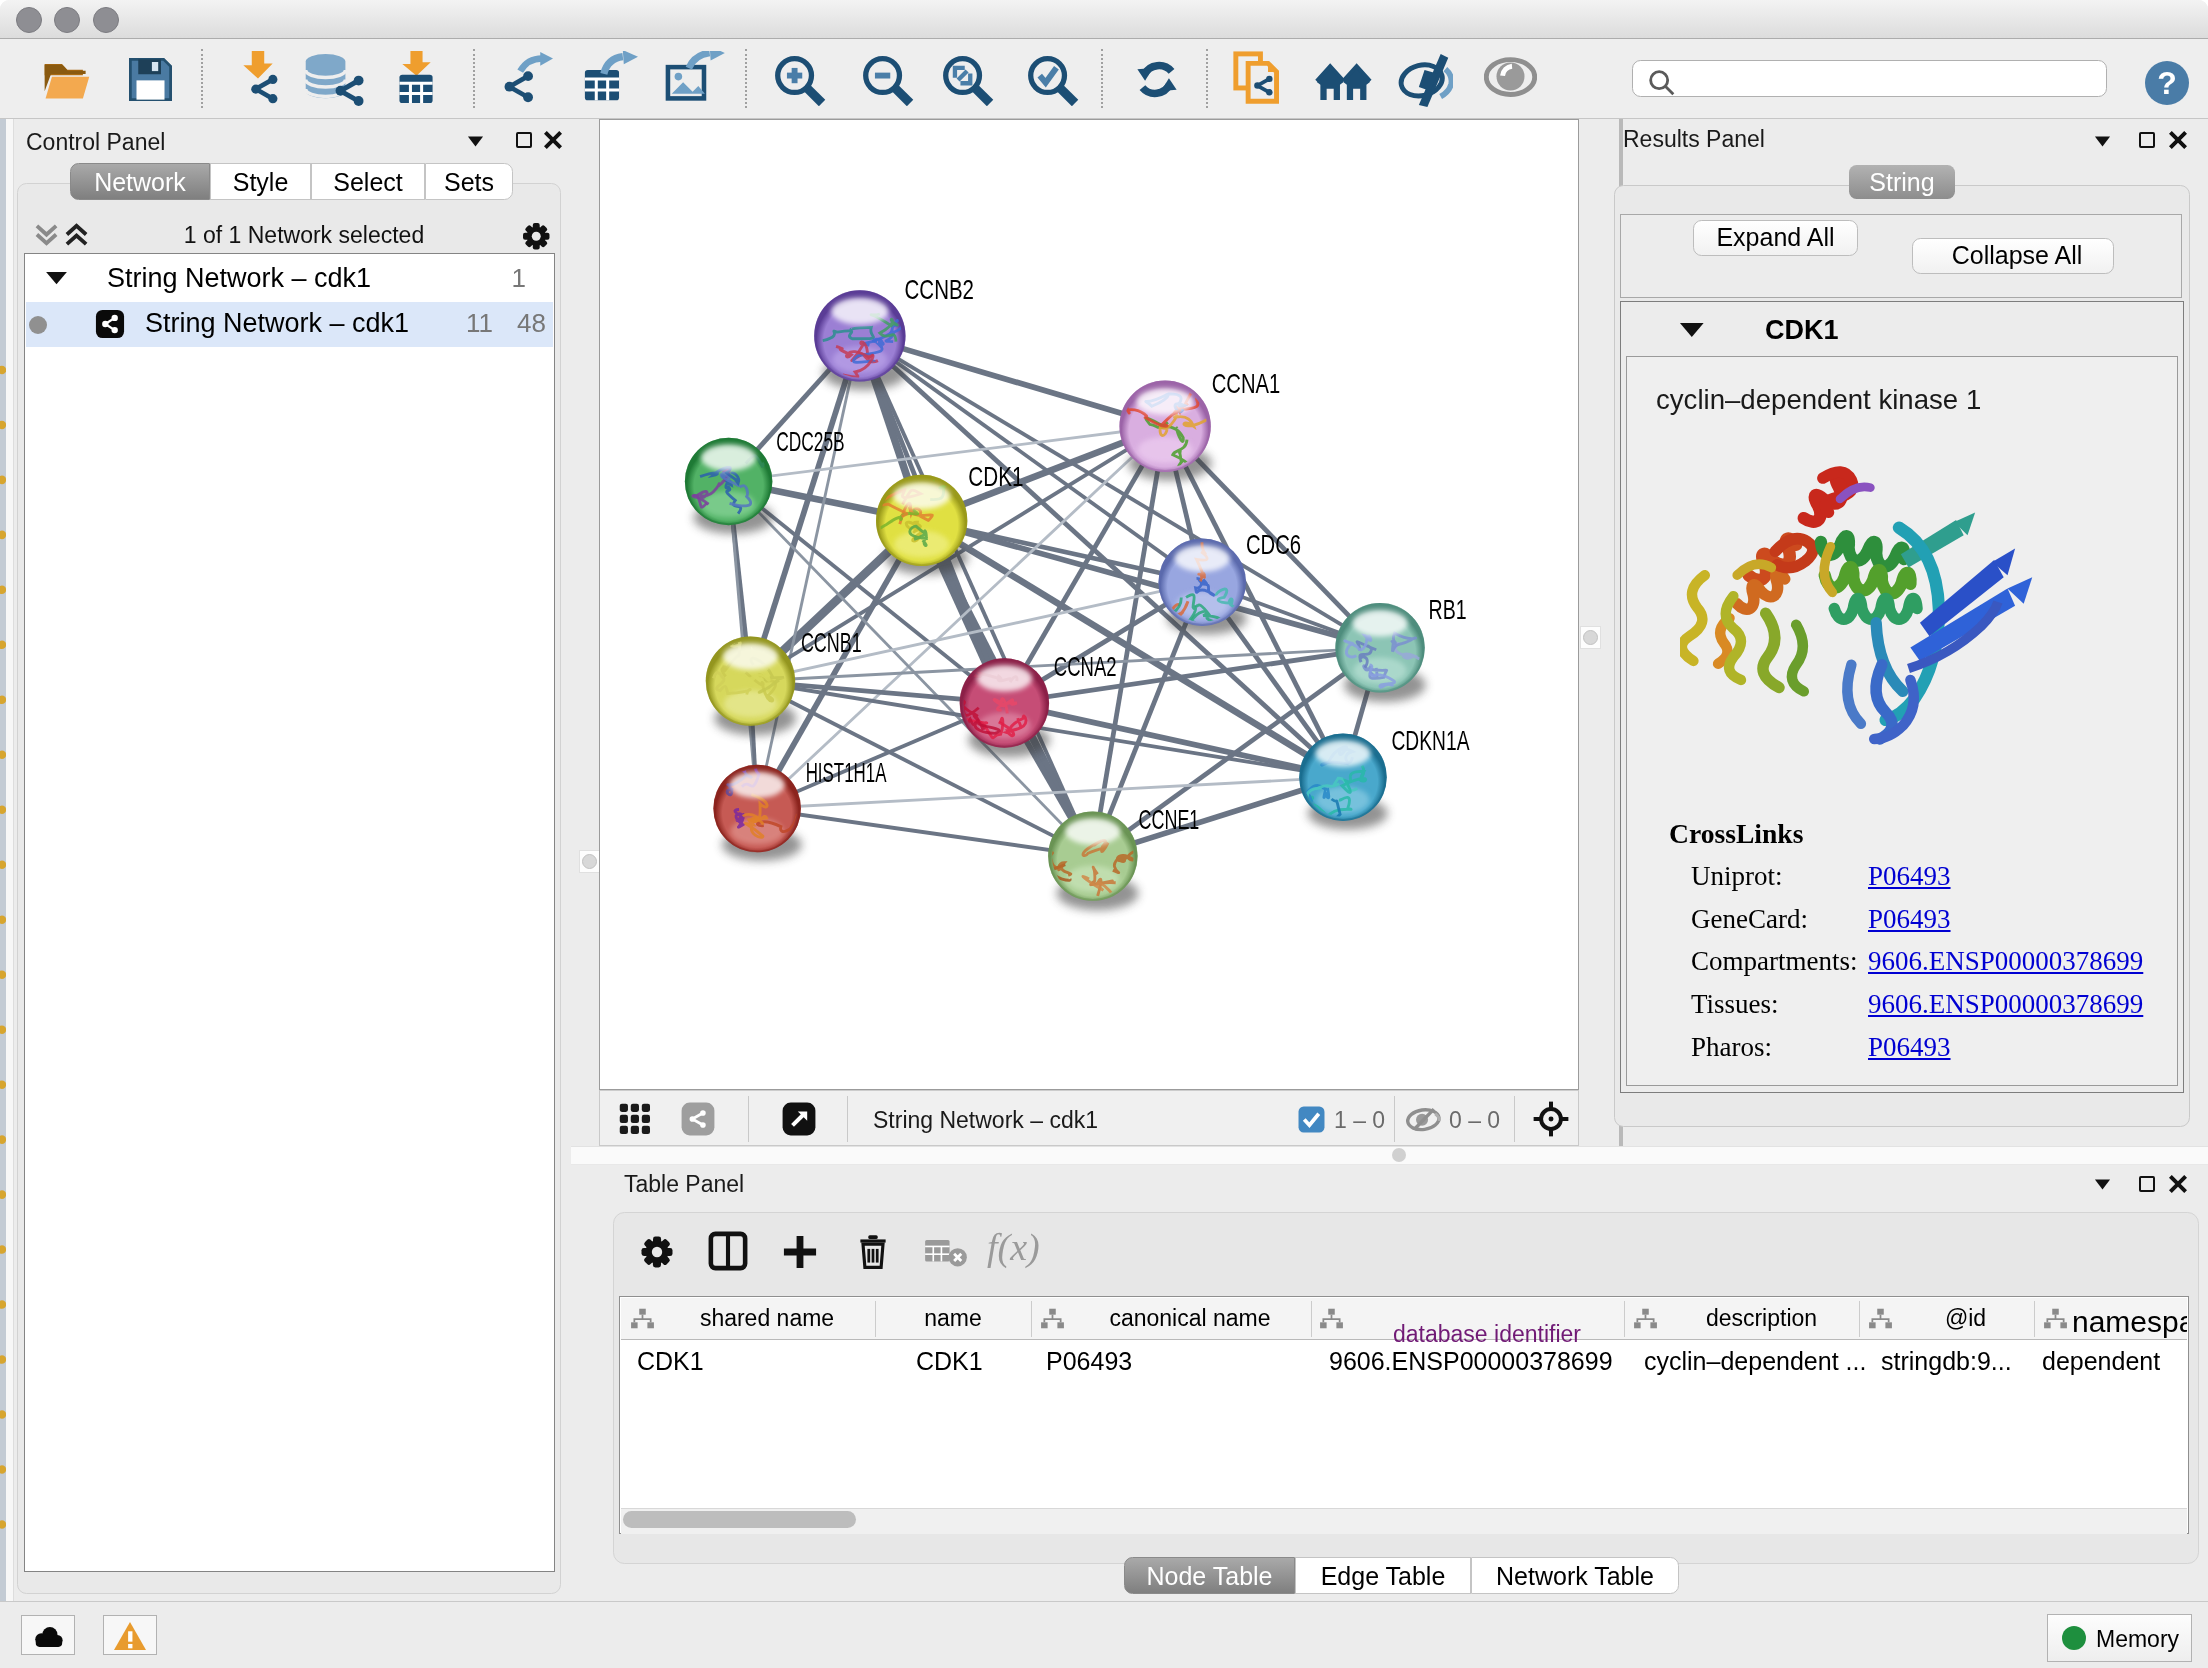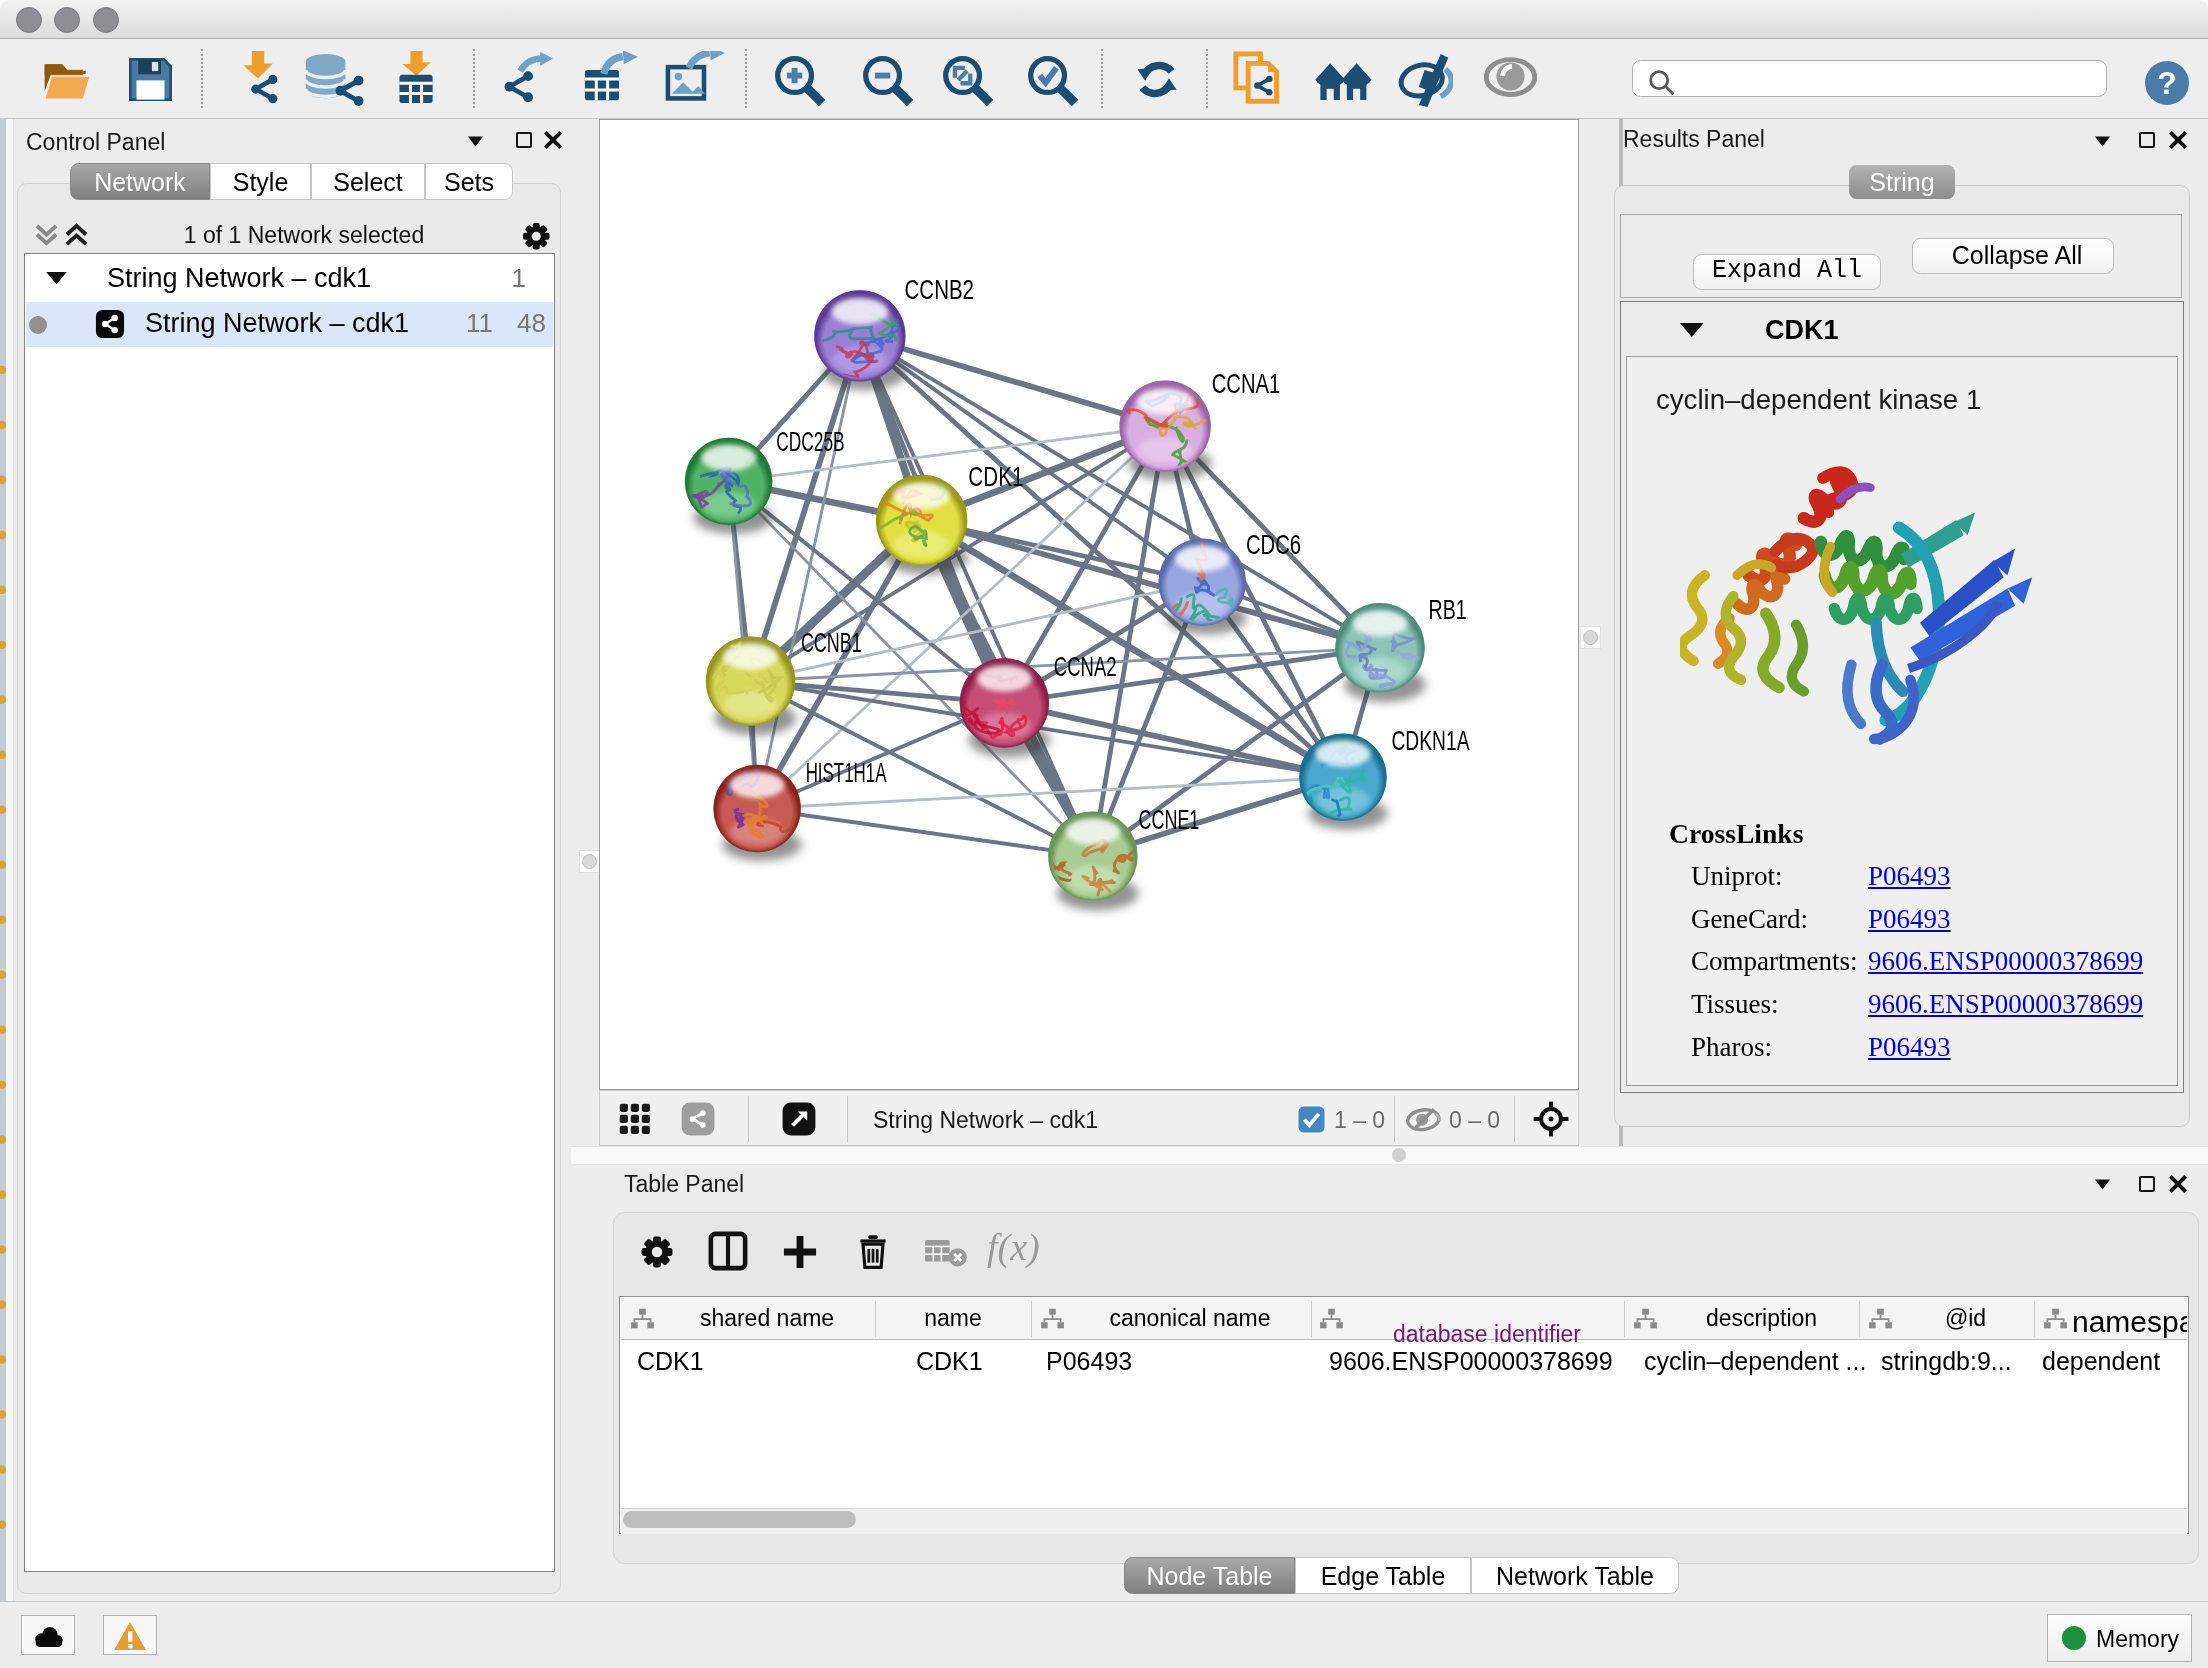--- a/index.html
+++ b/index.html
@@ -675,21 +675,21 @@
     </svg>
 <div class="abs" style="left:2139px;top:132px;width:12.4px;height:12.4px;border:2.4px solid #111;border-radius:1.9px;"></div>
 <svg class="abs" style="left:2169px;top:131px" width="18" height="18" viewBox="0 0 26 26">
       <path d="M4 0 L13 9 L22 0 L26 4 L17 13 L26 22 L22 26 L13 17 L4 26 L0 22 L9 13 L0 4 Z" fill="#111"></path>
     </svg>
 
 <div class="abs" style="left:1614px;top:185px;width:574px;height:940px;background:#e9e9e9;border:1px solid #c9c9c9;border-radius:9.5px;"></div>
 <div class="abs" style="left:1849px;top:165px;width:106px;height:34px;border-radius:7.6px;background:linear-gradient(#b2b2b2,#8d8d8d);color:#fff;font-size:25px;text-align:center;line-height:34px;">String</div>
 
 <div class="abs" style="left:1620px;top:214px;width:562px;height:84px;background:#ececec;border:1.9px solid #a8a8a8;box-sizing:border-box;"></div>
-<div class="abs btn" style="left:1693px;top:254px;width:188px;height:36px;line-height:32px;font-family:Liberation Mono, monospace;">Expand All</div>
+<div class="abs btn" style="left:1693px;top:220px;width:165px;height:36px;line-height:32px;">Expand All</div>
 <div class="abs btn" style="left:1912px;top:238px;width:202px;height:36px;line-height:32px;padding-left:8px;">Collapse All</div>
 
 <div class="abs" style="left:1620px;top:301px;width:564px;height:792px;background:#ececec;border:1.9px solid #7d7d7d;box-sizing:border-box;"></div>
 <svg class="abs" style="left:1678px;top:321px" width="27.6" height="18" viewBox="0 0 29 19">
       <path d="M2 2 h25 l-12.5 15 z" fill="#111"></path>
     </svg>
 <div class="abs" style="left:1765px;top:315px;font-size:27px;font-weight:bold;color:#000;">CDK1</div>
 <div class="abs" style="left:1626px;top:356px;width:552px;height:730px;background:#efefef;border:1px solid #9a9a9a;box-sizing:border-box;"></div>
 <div class="abs" style="left:1656px;top:364px;font-size:27.6px;color:#1a1a1a;margin-top:20px;">cyclin–dependent kinase 1</div>
 <div class="abs" style="left:1680px;top:461px;width:358px;height:297px;">

